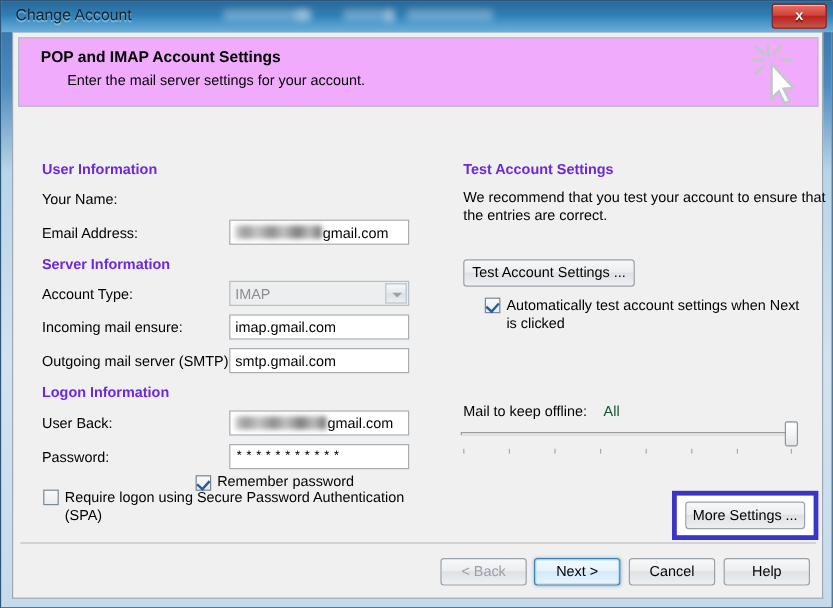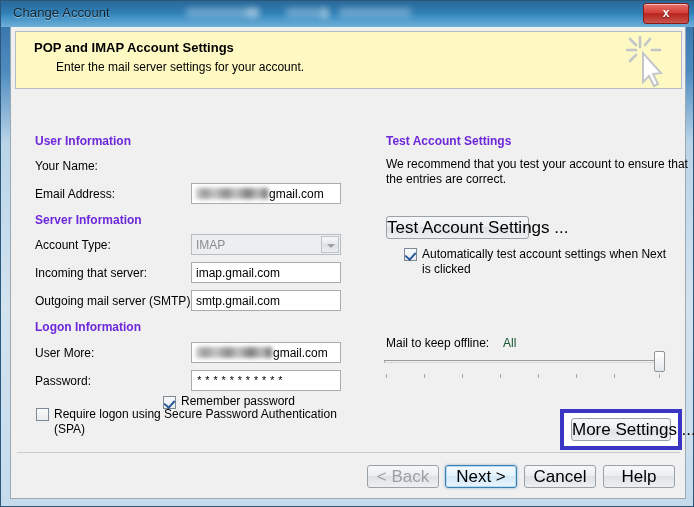--- a/index.html
+++ b/index.html
@@ -66,21 +66,21 @@
     width: 676px; height: 472px;
     background: #f0f0f0;
     border: 1px solid #9ba7b1;
     border-top: none;
   }
 
   
   #header-band {
     position: absolute; left: 4px; top: 4px;
     width: 667px; height: 58px;
-    background: #fef9c3;
+    background: #f0abfc;
     border: 1px solid #b5bcc4;
     overflow: hidden;
   }
   #header-title {
     position: absolute; left: 18px; top: 8px;
     font-size: 13px; font-weight: bold; color: #000;
   }
   #header-sub {
     position: absolute; left: 40px; top: 28px;
     font-size: 12px; color: #000;
@@ -162,21 +162,21 @@
   .checkbox-label {
     position: absolute; font-size: 12px; color: #000;
   }
 
   
   .btn {
     position: absolute;
     border: 1px solid #9aa2a9;
     border-radius: 3px;
     background: linear-gradient(to bottom, #f7f8f9 0%, #eceef0 45%, #dfe2e5 50%, #edeff1 100%);
-    font-size: 17px; color: #000;
+    font-size: 12px; color: #000;
     text-align: center;
     line-height: 21px;
     height: 23px;
     white-space: nowrap;
   }
   .btn.disabled { color: #9aa0a6; }
   .btn.default {
     border: 1px solid #3c7fb1;
     box-shadow: 0 0 0 1px #b8dcf0 inset, 0 0 3px rgba(60,127,177,0.55);
     background: linear-gradient(to bottom, #f4fafe 0%, #e6f3fb 45%, #d3e9f8 50%, #eaf5fd 100%);
@@ -264,29 +264,29 @@
       </div>
 
       <div class="section-head" style="left:24px; top:122px;">Server Information</div>
 
       <div class="field-label" style="left:24px; top:147px;">Account Type:</div>
       <div id="account-type-combo" class="textbox disabled" style="left:180px; top:143px;">
         <span>IMAP</span>
         <span class="combo-arrow"></span>
       </div>
 
-      <div class="field-label" style="left:24px; top:175px;">Incoming that server:</div>
+      <div class="field-label" style="left:24px; top:175px;">Incoming mail ensure:</div>
       <div class="textbox" style="left:180px; top:171px; width:150px;">imap.gmail.com</div>
 
       <div class="field-label" style="left:24px; top:203px;">Outgoing mail server (SMTP):</div>
       <div class="textbox" style="left:180px; top:199px; width:150px;">smtp.gmail.com</div>
 
       <div class="section-head" style="left:24px; top:229px;">Logon Information</div>
 
-      <div class="field-label" style="left:24px; top:255px;">User More:</div>
+      <div class="field-label" style="left:24px; top:255px;">User Back:</div>
       <div class="textbox" style="left:180px; top:251px; width:150px;">
         <span class="blur-redact" style="width:76px;"></span><span>gmail.com</span>
       </div>
 
       <div class="field-label" style="left:24px; top:283px;">Password:</div>
       <div class="textbox" style="left:180px; top:279px; width:150px; letter-spacing:1.5px; font-family:'Liberation Mono', monospace; font-size:11px;">***********</div>
 
       <div class="checkbox-box checked" style="left:152px; top:291px; margin-top:14px;"></div>
       <div class="checkbox-label" style="left:170px; top:303px;">Remember password</div>
 

